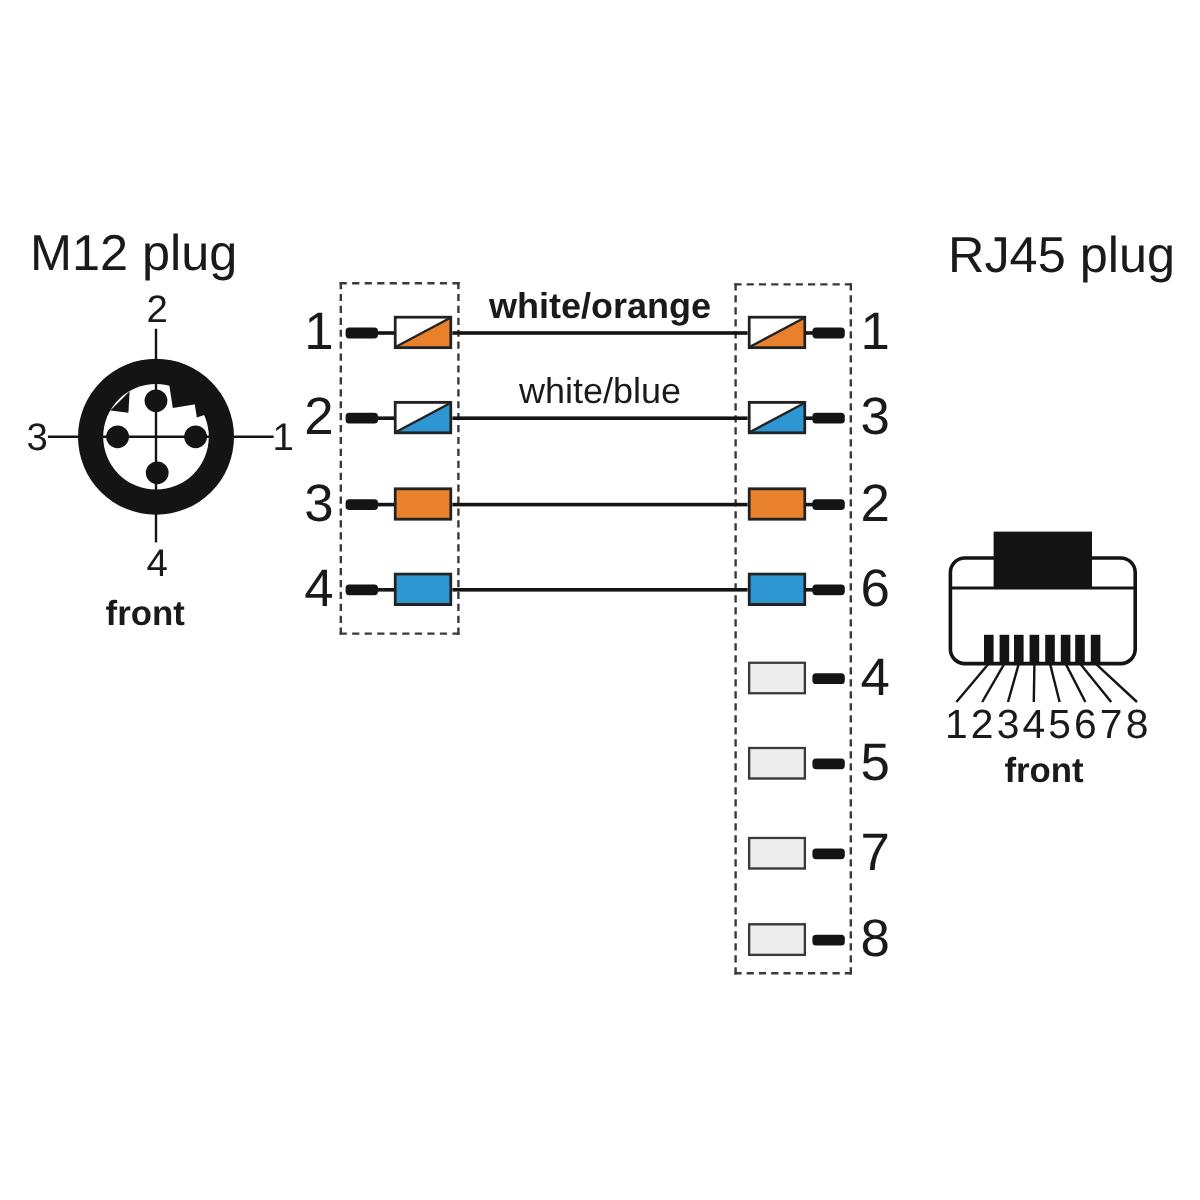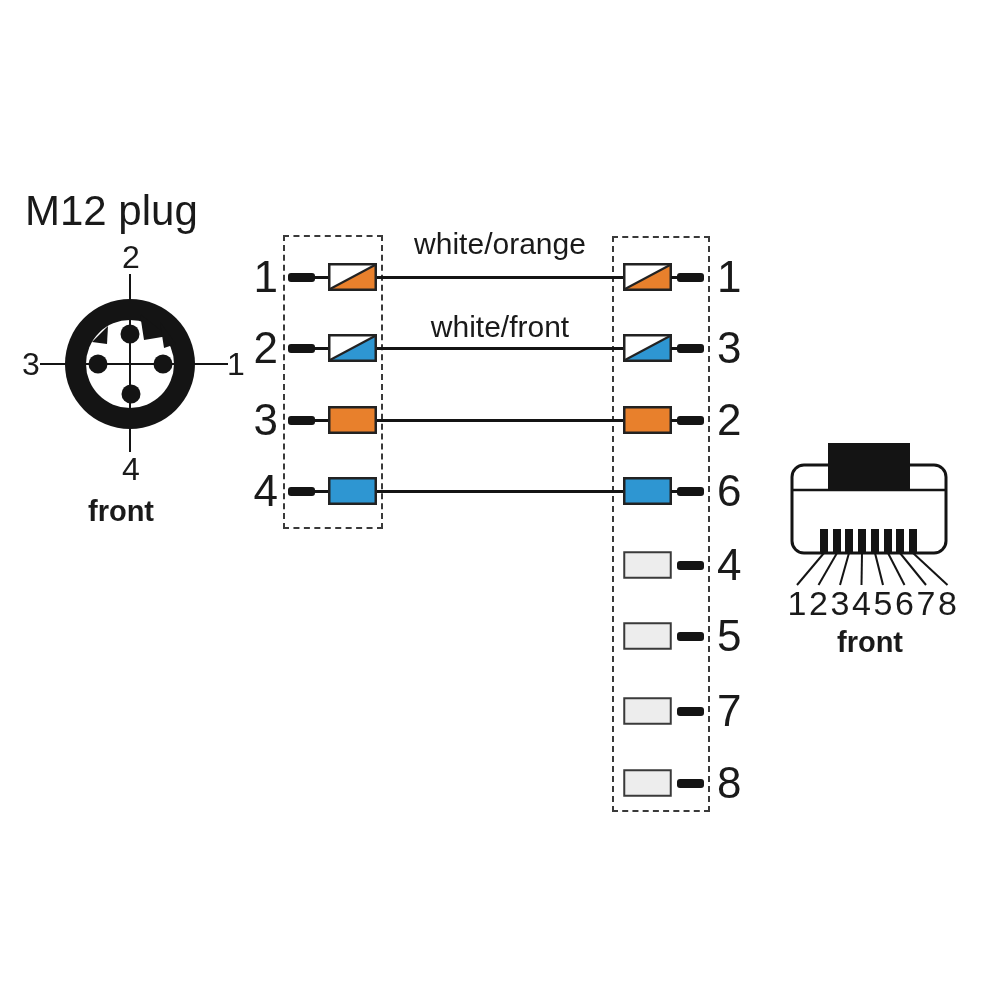--- a/index.html
+++ b/index.html
@@ -58,42 +58,42 @@
   <div class="num num-left" style="top:250px;">1</div>
   <div class="stub" style="left:288px;top:273px;"></div>
   <div class="link" style="left:314px;top:276px;width:15px;"></div>
   <svg class="wbox" style="left:328px;top:263px;" viewBox="0 0 49 28">
     <rect x="1" y="1" width="47" height="26" fill="#FFFFFF"></rect>
     <polygon points="2,26 47,26 47,2" fill="#E8802C"></polygon>
     <line x1="2" y1="26" x2="47" y2="2" stroke="#222" stroke-width="2"></line>
     <rect x="1.25" y="1.25" width="46.5" height="25.5" fill="none" stroke="#222" stroke-width="2.5"></rect>
   </svg>
   <div class="wire" style="top:276px;"></div>
-  <div class="wire-label" style="top:227px;">white/orange</div>
+  <div class="wire-label" style="top:239px;font-weight:bold;">white/orange</div>
   <svg class="wbox" style="left:623px;top:263px;" viewBox="0 0 49 28">
     <rect x="1" y="1" width="47" height="26" fill="#FFFFFF"></rect>
     <polygon points="2,26 47,26 47,2" fill="#E8802C"></polygon>
     <line x1="2" y1="26" x2="47" y2="2" stroke="#222" stroke-width="2"></line>
     <rect x="1.25" y="1.25" width="46.5" height="25.5" fill="none" stroke="#222" stroke-width="2.5"></rect>
   </svg>
   <div class="link" style="left:671px;top:276px;width:7px;"></div>
   <div class="stub" style="left:677px;top:273px;"></div>
   <div class="num num-right" style="top:250px;">1</div>
 
   <div class="num num-left" style="top:321px;">2</div>
   <div class="stub" style="left:288px;top:344px;"></div>
   <div class="link" style="left:314px;top:347px;width:15px;"></div>
   <svg class="wbox" style="left:328px;top:334px;" viewBox="0 0 49 28">
     <rect x="1" y="1" width="47" height="26" fill="#FFFFFF"></rect>
     <polygon points="2,26 47,26 47,2" fill="#2E96D2"></polygon>
     <line x1="2" y1="26" x2="47" y2="2" stroke="#222" stroke-width="2"></line>
     <rect x="1.25" y="1.25" width="46.5" height="25.5" fill="none" stroke="#222" stroke-width="2.5"></rect>
   </svg>
   <div class="wire" style="top:347px;"></div>
-  <div class="wire-label" style="top:310px;">white/front</div>
+  <div class="wire-label" style="top:310px;">white/blue</div>
   <svg class="wbox" style="left:623px;top:334px;" viewBox="0 0 49 28">
     <rect x="1" y="1" width="47" height="26" fill="#FFFFFF"></rect>
     <polygon points="2,26 47,26 47,2" fill="#2E96D2"></polygon>
     <line x1="2" y1="26" x2="47" y2="2" stroke="#222" stroke-width="2"></line>
     <rect x="1.25" y="1.25" width="46.5" height="25.5" fill="none" stroke="#222" stroke-width="2.5"></rect>
   </svg>
   <div class="link" style="left:671px;top:347px;width:7px;"></div>
   <div class="stub" style="left:677px;top:344px;"></div>
   <div class="num num-right" style="top:321px;">3</div>
 
@@ -142,20 +142,21 @@
   </svg>
   <div class="stub" style="left:677px;top:707px;"></div>
   <div class="num num-right" style="top:684px;">7</div>
 
   <svg class="wbox" style="left:623px;top:769px;" viewBox="0 0 49 28">
     <rect x="1.25" y="1.25" width="46.5" height="25.5" stroke="#3a3a3a" stroke-width="2" fill="#EDEDED"></rect>
   </svg>
   <div class="stub" style="left:677px;top:779px;"></div>
   <div class="num num-right" style="top:756px;">8</div>
 
+  <div class="title" style="left:790px;top:190px;">RJ45 plug</div>
 
   <svg class="conn-svg" style="left:770px;top:430px;" width="230" height="240" viewBox="0 0 230 240">
 
     <rect x="22" y="35" width="154" height="88" rx="12" ry="12" fill="#ffffff" stroke="#141414" stroke-width="3"></rect>
 
     <rect x="58" y="13" width="82" height="47" fill="#141414"></rect>
 
     <line x1="22" y1="60" x2="176" y2="60" stroke="#141414" stroke-width="2.5"></line>
 
     <rect x="50" y="99" width="8" height="24" fill="#141414"></rect>

